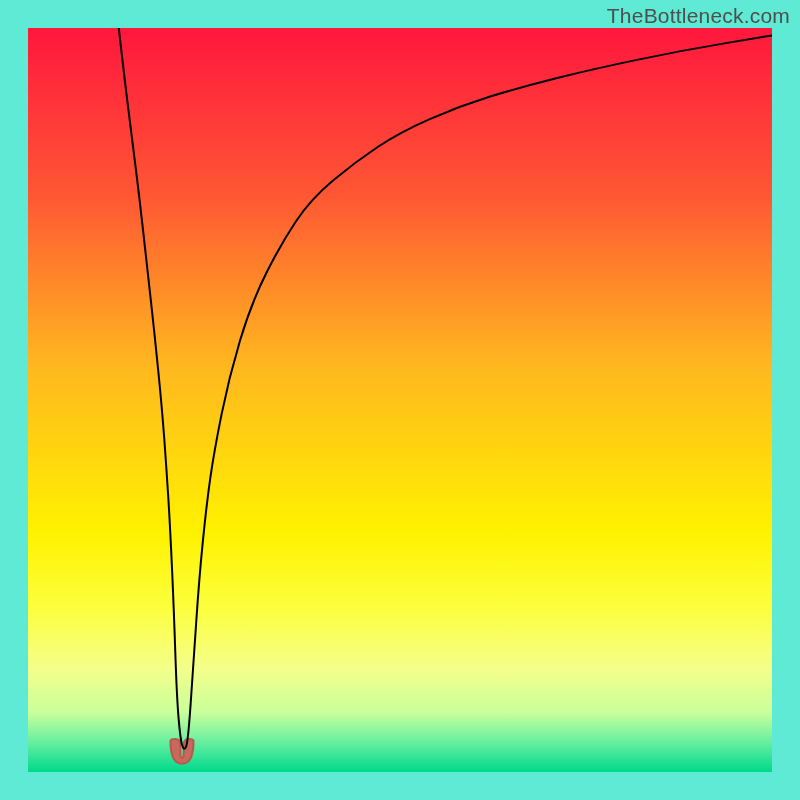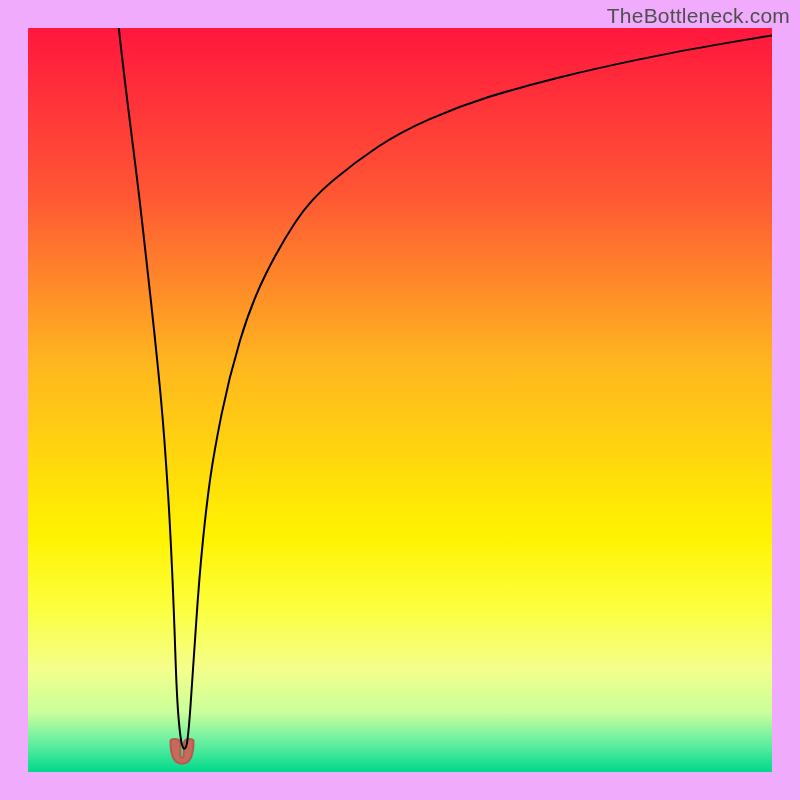--- a/index.html
+++ b/index.html
@@ -10,21 +10,21 @@
     background: #000;
     overflow: hidden;
     font-family: Arial, Helvetica, sans-serif;
   }
   .frame {
     position: absolute;
     left: 0;
     top: 0;
     width: 800px;
     height: 800px;
-    background: #f0abfc;
+    background: #5eead4;
   }
   .plot-area {
     position: absolute;
     left: 28px;
     top: 28px;
     width: 744px;
     height: 744px;
     overflow: hidden;
   }
   svg {

